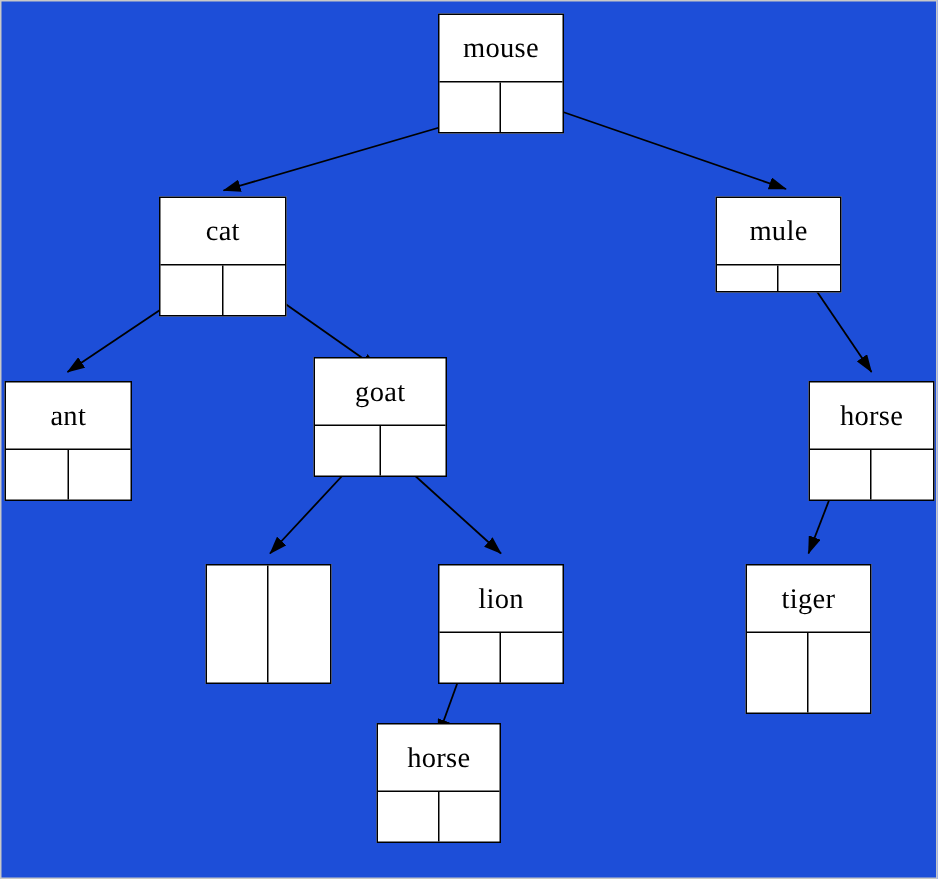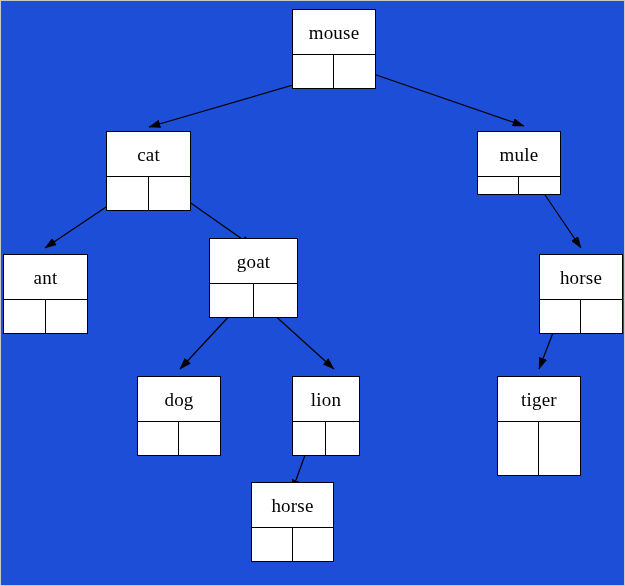--- a/index.html
+++ b/index.html
@@ -122,27 +122,26 @@
         </div>
       </div>
       <div class="node" style="left: 538px; top: 253px; width: 84px; height: 80px; border-color: rgb(0, 0, 0);">
         <div class="node-label">horse</div>
         <div class="node-pointers">
           <div class="ptr-cell left"></div>
           <div class="ptr-cell right"></div>
         </div>
       </div>
       <div class="node" style="left: 136px; top: 375px; width: 84px; height: 80px; border-color: rgb(0, 0, 0);">
-        <div class="node-label">dog</div>
         <div class="node-pointers">
           <div class="ptr-cell left"></div>
           <div class="ptr-cell right"></div>
         </div>
       </div>
-      <div class="node" style="left: 291px; top: 375px; width: 68px; height: 80px; border-color: rgb(0, 0, 0);">
+      <div class="node" style="left: 291px; top: 375px; width: 84px; height: 80px; border-color: rgb(0, 0, 0);">
         <div class="node-label">lion</div>
         <div class="node-pointers">
           <div class="ptr-cell left"></div>
           <div class="ptr-cell right"></div>
         </div>
       </div>
       <div class="node" style="left: 496px; top: 375px; width: 84px; height: 100px; border-color: rgb(0, 0, 0);">
         <div class="node-label">tiger</div>
         <div class="node-pointers">
           <div class="ptr-cell left"></div>

